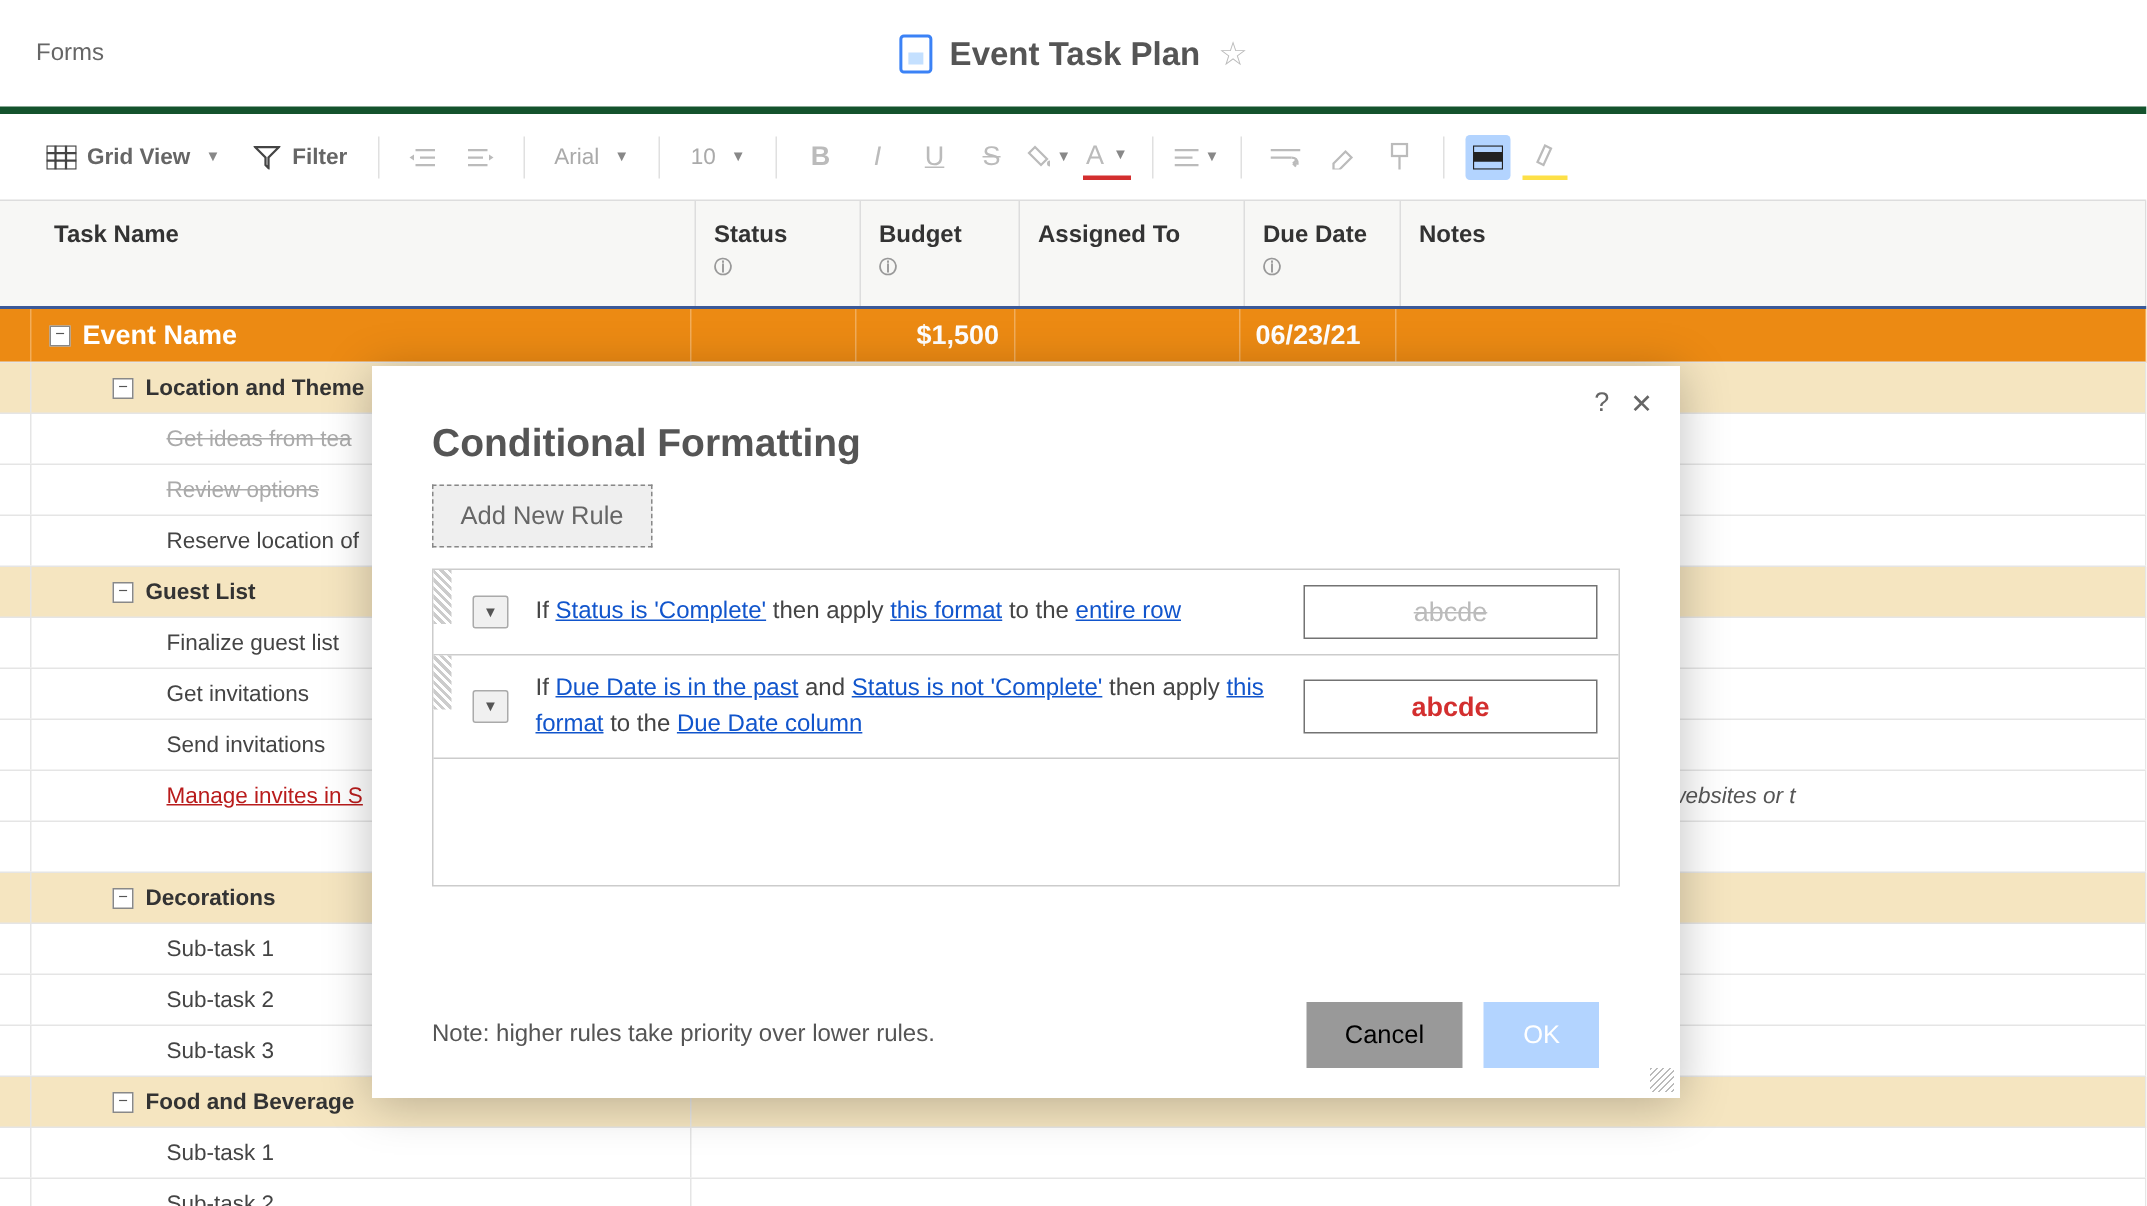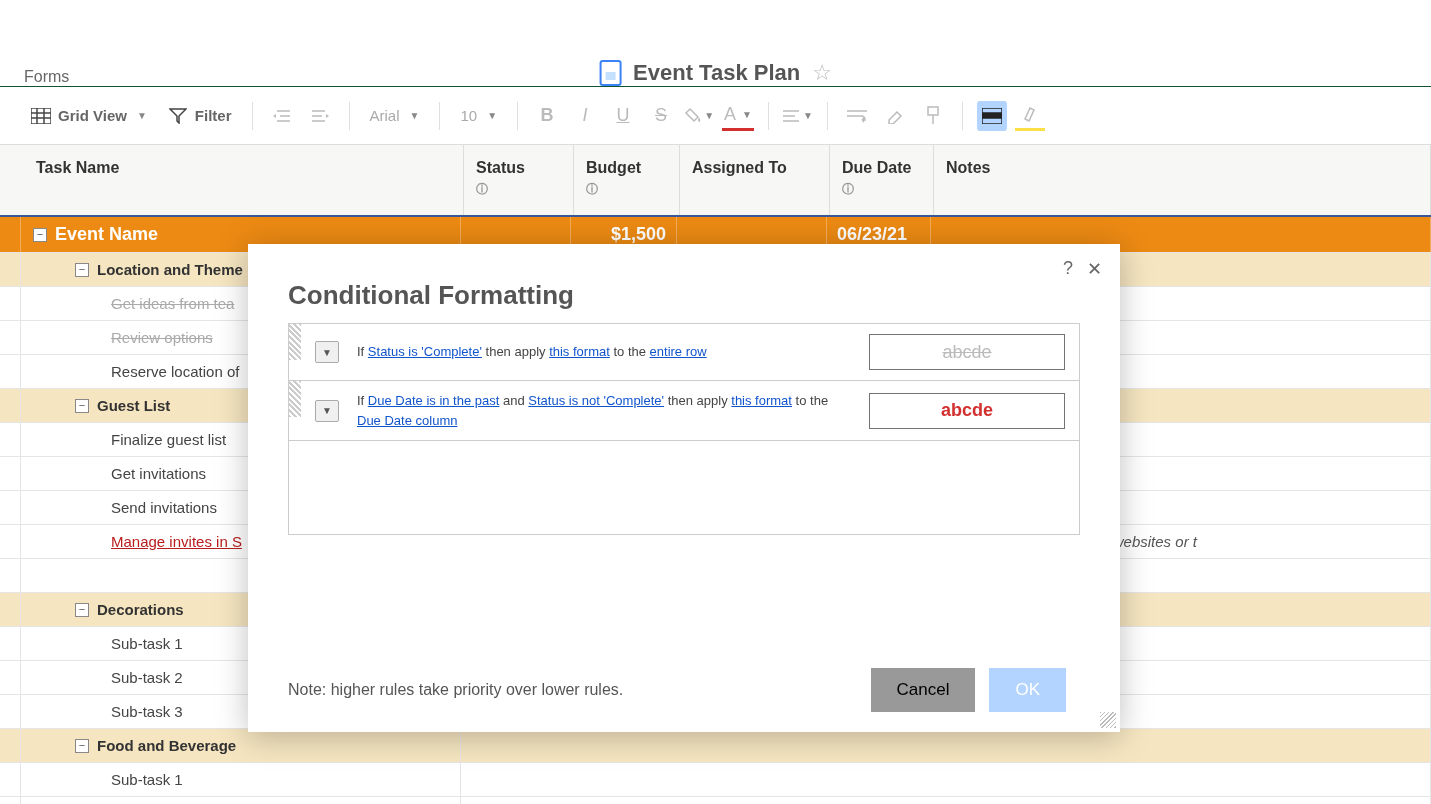--- a/index.html
+++ b/index.html
@@ -1,19 +1,19 @@
 <!DOCTYPE html>
 <html><head>
 <meta charset="utf-8">
 <style>
 * { box-sizing: border-box; margin: 0; padding: 0; }
 body { font-family: -apple-system, BlinkMacSystemFont, "Segoe UI", Arial, sans-serif; font-size: 14px; color: #444; background: #fff; width: 1431px; height: 804px; overflow: hidden; position: relative; }
 
 
-.topbar { height: 87px; display: flex; align-items: flex-end; padding: 0 24px; border-bottom: 1px solid #14532d; }
+.topbar { height: 76px; display: flex; align-items: center; padding: 0 24px; border-bottom: 5px solid #14532d; }
 .forms-label { font-size: 16px; color: #666; }
 .title-wrap { position: absolute; left: 50%; transform: translateX(-50%); display: flex; align-items: center; gap: 12px; }
 .title-icon { width: 22px; height: 26px; border: 2px solid #3b82f6; border-radius: 3px; position: relative; }
 .title-icon::after { content: ""; position: absolute; left: 4px; right: 4px; bottom: 4px; height: 8px; background: #c4e0ff; }
 .title-text { font-size: 22px; font-weight: 700; color: #555; }
 .star-icon { font-size: 22px; color: #bbb; }
 
 
 .toolbar { height: 58px; display: flex; align-items: center; padding: 0 24px; border-bottom: 1px solid #ddd; gap: 8px; }
 .tool { display: flex; align-items: center; gap: 6px; padding: 4px 6px; color: #666; font-size: 15px; }
@@ -57,21 +57,21 @@
 
 .dialog { position: absolute; left: 248px; top: 244px; width: 872px; height: 488px; background: #fff; box-shadow: 0 4px 30px rgba(0,0,0,0.25); padding: 36px 40px 20px 40px; }
 .dialog .close-row { position: absolute; top: 14px; right: 18px; display: flex; gap: 14px; font-size: 18px; color: #666; }
 .dialog h2 { font-size: 26px; color: #555; font-weight: 700; margin-bottom: 12px; }
 .add-btn { display: inline-block; padding: 10px 18px; font-size: 17px; color: #666; border: 1px dashed #888; background: #efefef; margin-bottom: 14px; }
 .rules-box { border: 1px solid #ccc; height: 212px; }
 .rule-row { display: flex; align-items: center; padding: 10px 14px; border-bottom: 1px solid #ccc; gap: 18px; }
 .drag-handle { width: 12px; height: 36px; background: repeating-linear-gradient(45deg,#ccc,#ccc 2px,#fff 2px,#fff 4px); flex-shrink: 0; position: absolute; left: 0; top:0; bottom:0; }
 .rule-row { position: relative; padding-left: 26px; }
 .rule-menu { width: 24px; height: 22px; border: 1px solid #aaa; background: #f0f0f0; display: flex; align-items: center; justify-content: center; font-size: 10px; color: #555; border-radius: 2px; flex-shrink: 0; }
-.rule-text { flex: 1; font-size: 13px; color: #444; line-height: 1.5; }
+.rule-text { flex: 1; font-size: 16px; color: #444; line-height: 1.5; }
 .rule-text a { color: #1155cc; text-decoration: underline; }
 .preview { width: 196px; height: 36px; border: 1px solid #737373; display: flex; align-items: center; justify-content: center; font-size: 18px; font-weight: 700; flex-shrink: 0; }
 .preview.struck-p { color: #bbb; text-decoration: line-through; font-weight: 400; }
 .preview.red-p { color: #d32f2f; }
 .dialog-footer { position: absolute; bottom: 20px; left: 40px; right: 54px; display: flex; align-items: center; }
 .note-text { font-size: 16px; color: #555; }
 .btns { margin-left: auto; display: flex; gap: 14px; }
 .btn { padding: 12px 26px; font-size: 17px; border: none; }
 .btn-cancel { background: #999; color: #000000; }
 .btn-ok { background: #b3d4ff; color: #fff; }
@@ -348,20 +348,21 @@
       <div class="cell" style="flex:1;"></div>
     </div>
 </div>
 
 <div class="dialog">
   <div class="close-row">
     <span>?</span>
     <span>✕</span>
   </div>
   <h2>Conditional Formatting</h2>
+  <span class="add-btn">Add New Rule</span>
   <div class="rules-box">
     <div class="rule-row">
       <div class="drag-handle"></div>
       <span class="rule-menu">▼</span>
       <span class="rule-text">
         <span>If </span><a>Status is 'Complete'</a><span> then apply </span><a>this format</a><span> to the </span><a>entire row</a>
       </span>
       <span class="preview struck-p">abcde</span>
     </div>
     <div class="rule-row">

